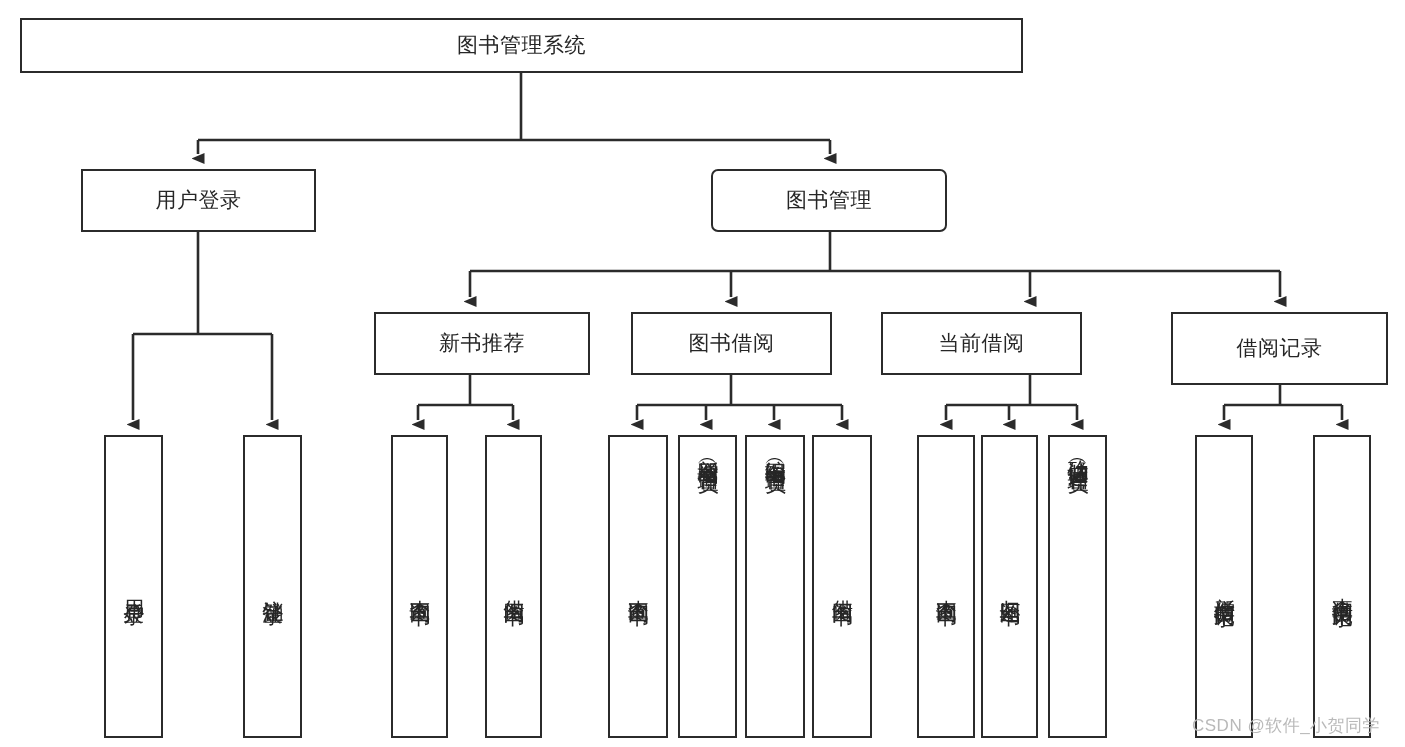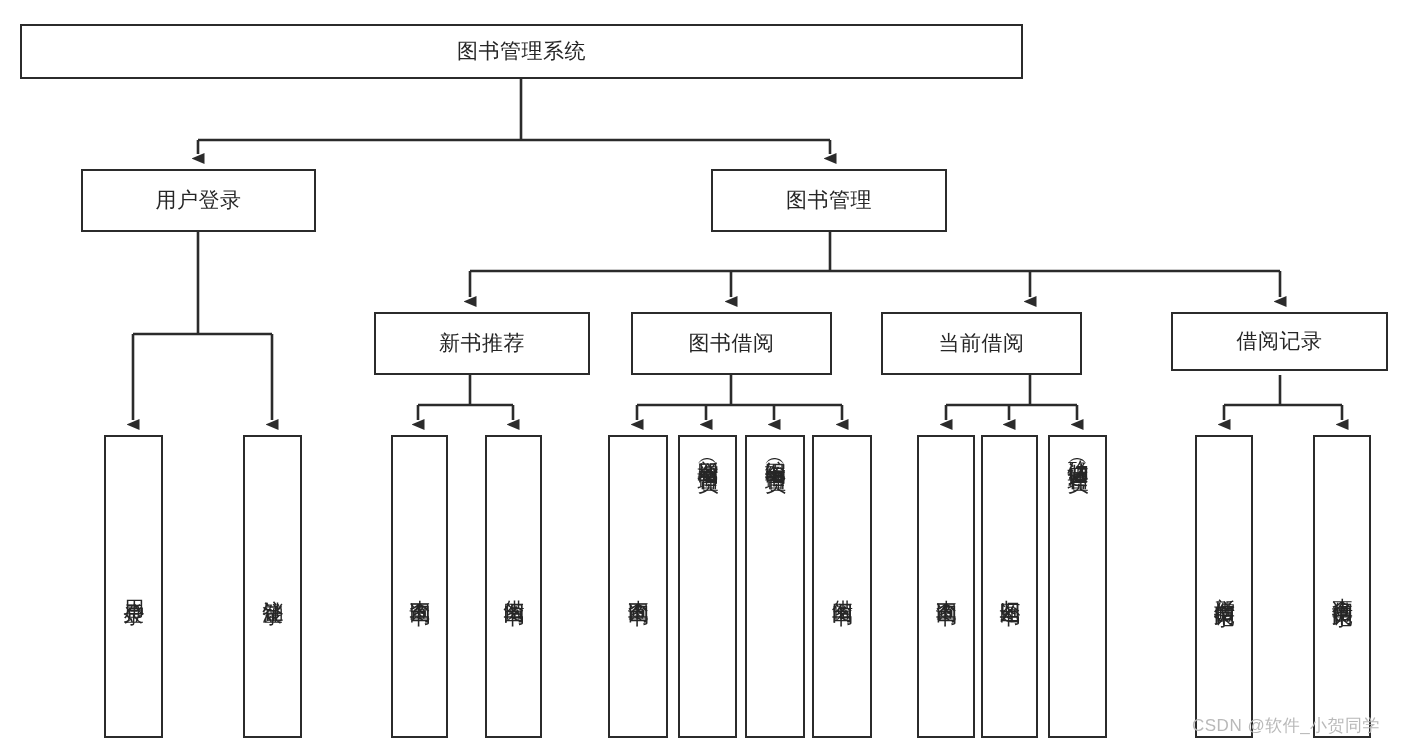--- a/index.html
+++ b/index.html
@@ -119,41 +119,41 @@
       <path d="M1009,405 L1009,420" marker-end="url(#arrowhead)"></path>
       <path d="M1077,405 L1077,420" marker-end="url(#arrowhead)"></path>
 
       <path d="M1280,375 L1280,405"></path>
       <path d="M1224,405 L1342,405"></path>
       <path d="M1224,405 L1224,420" marker-end="url(#arrowhead)"></path>
       <path d="M1342,405 L1342,420" marker-end="url(#arrowhead)"></path>
     </g>
   </svg>
 
-  <div class="node" style="left: 20px; top: 24px; width: 1003px; height: 55px;">
+  <div class="node" style="left: 20px; top: 18px; width: 1003px; height: 55px;">
     <span class="node-label">图书管理系统</span>
   </div>
 
   <div class="node" style="left: 81px; top: 169px; width: 235px; height: 63px;">
     <span class="node-label">用户登录</span>
   </div>
-  <div class="node" style="left: 711px; top: 169px; width: 236px; height: 63px;">
+  <div class="node" style="left: 711px; top: 169px; width: 236px; height: 63px; border-radius: 7px;">
     <span class="node-label">图书管理</span>
   </div>
 
   <div class="node" style="left: 362px; top: 312px; width: 216px; height: 63px; margin-left: 12px;">
     <span class="node-label">新书推荐</span>
   </div>
   <div class="node" style="left: 881px; top: 312px; width: 201px; height: 63px;">
     <span class="node-label">当前借阅</span>
   </div>
   <div class="node" style="left: 631px; top: 312px; width: 201px; height: 63px;">
     <span class="node-label">图书借阅</span>
   </div>
-  <div class="node" style="left: 1171px; top: 312px; width: 217px; height: 59px;">
+  <div class="node" style="left: 1171px; top: 312px; width: 217px; height: 73px;">
     <span class="node-label">借阅记录</span>
   </div>
 
   <div class="node vertical align-center" style="left: 104px; top: 435px; width: 59px; height: 303px;">
     <span class="node-label">用户登录</span>
   </div>
   <div class="node vertical align-center" style="left: 243px; top: 435px; width: 59px; height: 303px;">
     <span class="node-label">注销登录</span>
   </div>
   <div class="node vertical align-center" style="left: 391px; top: 435px; width: 57px; height: 303px;">

